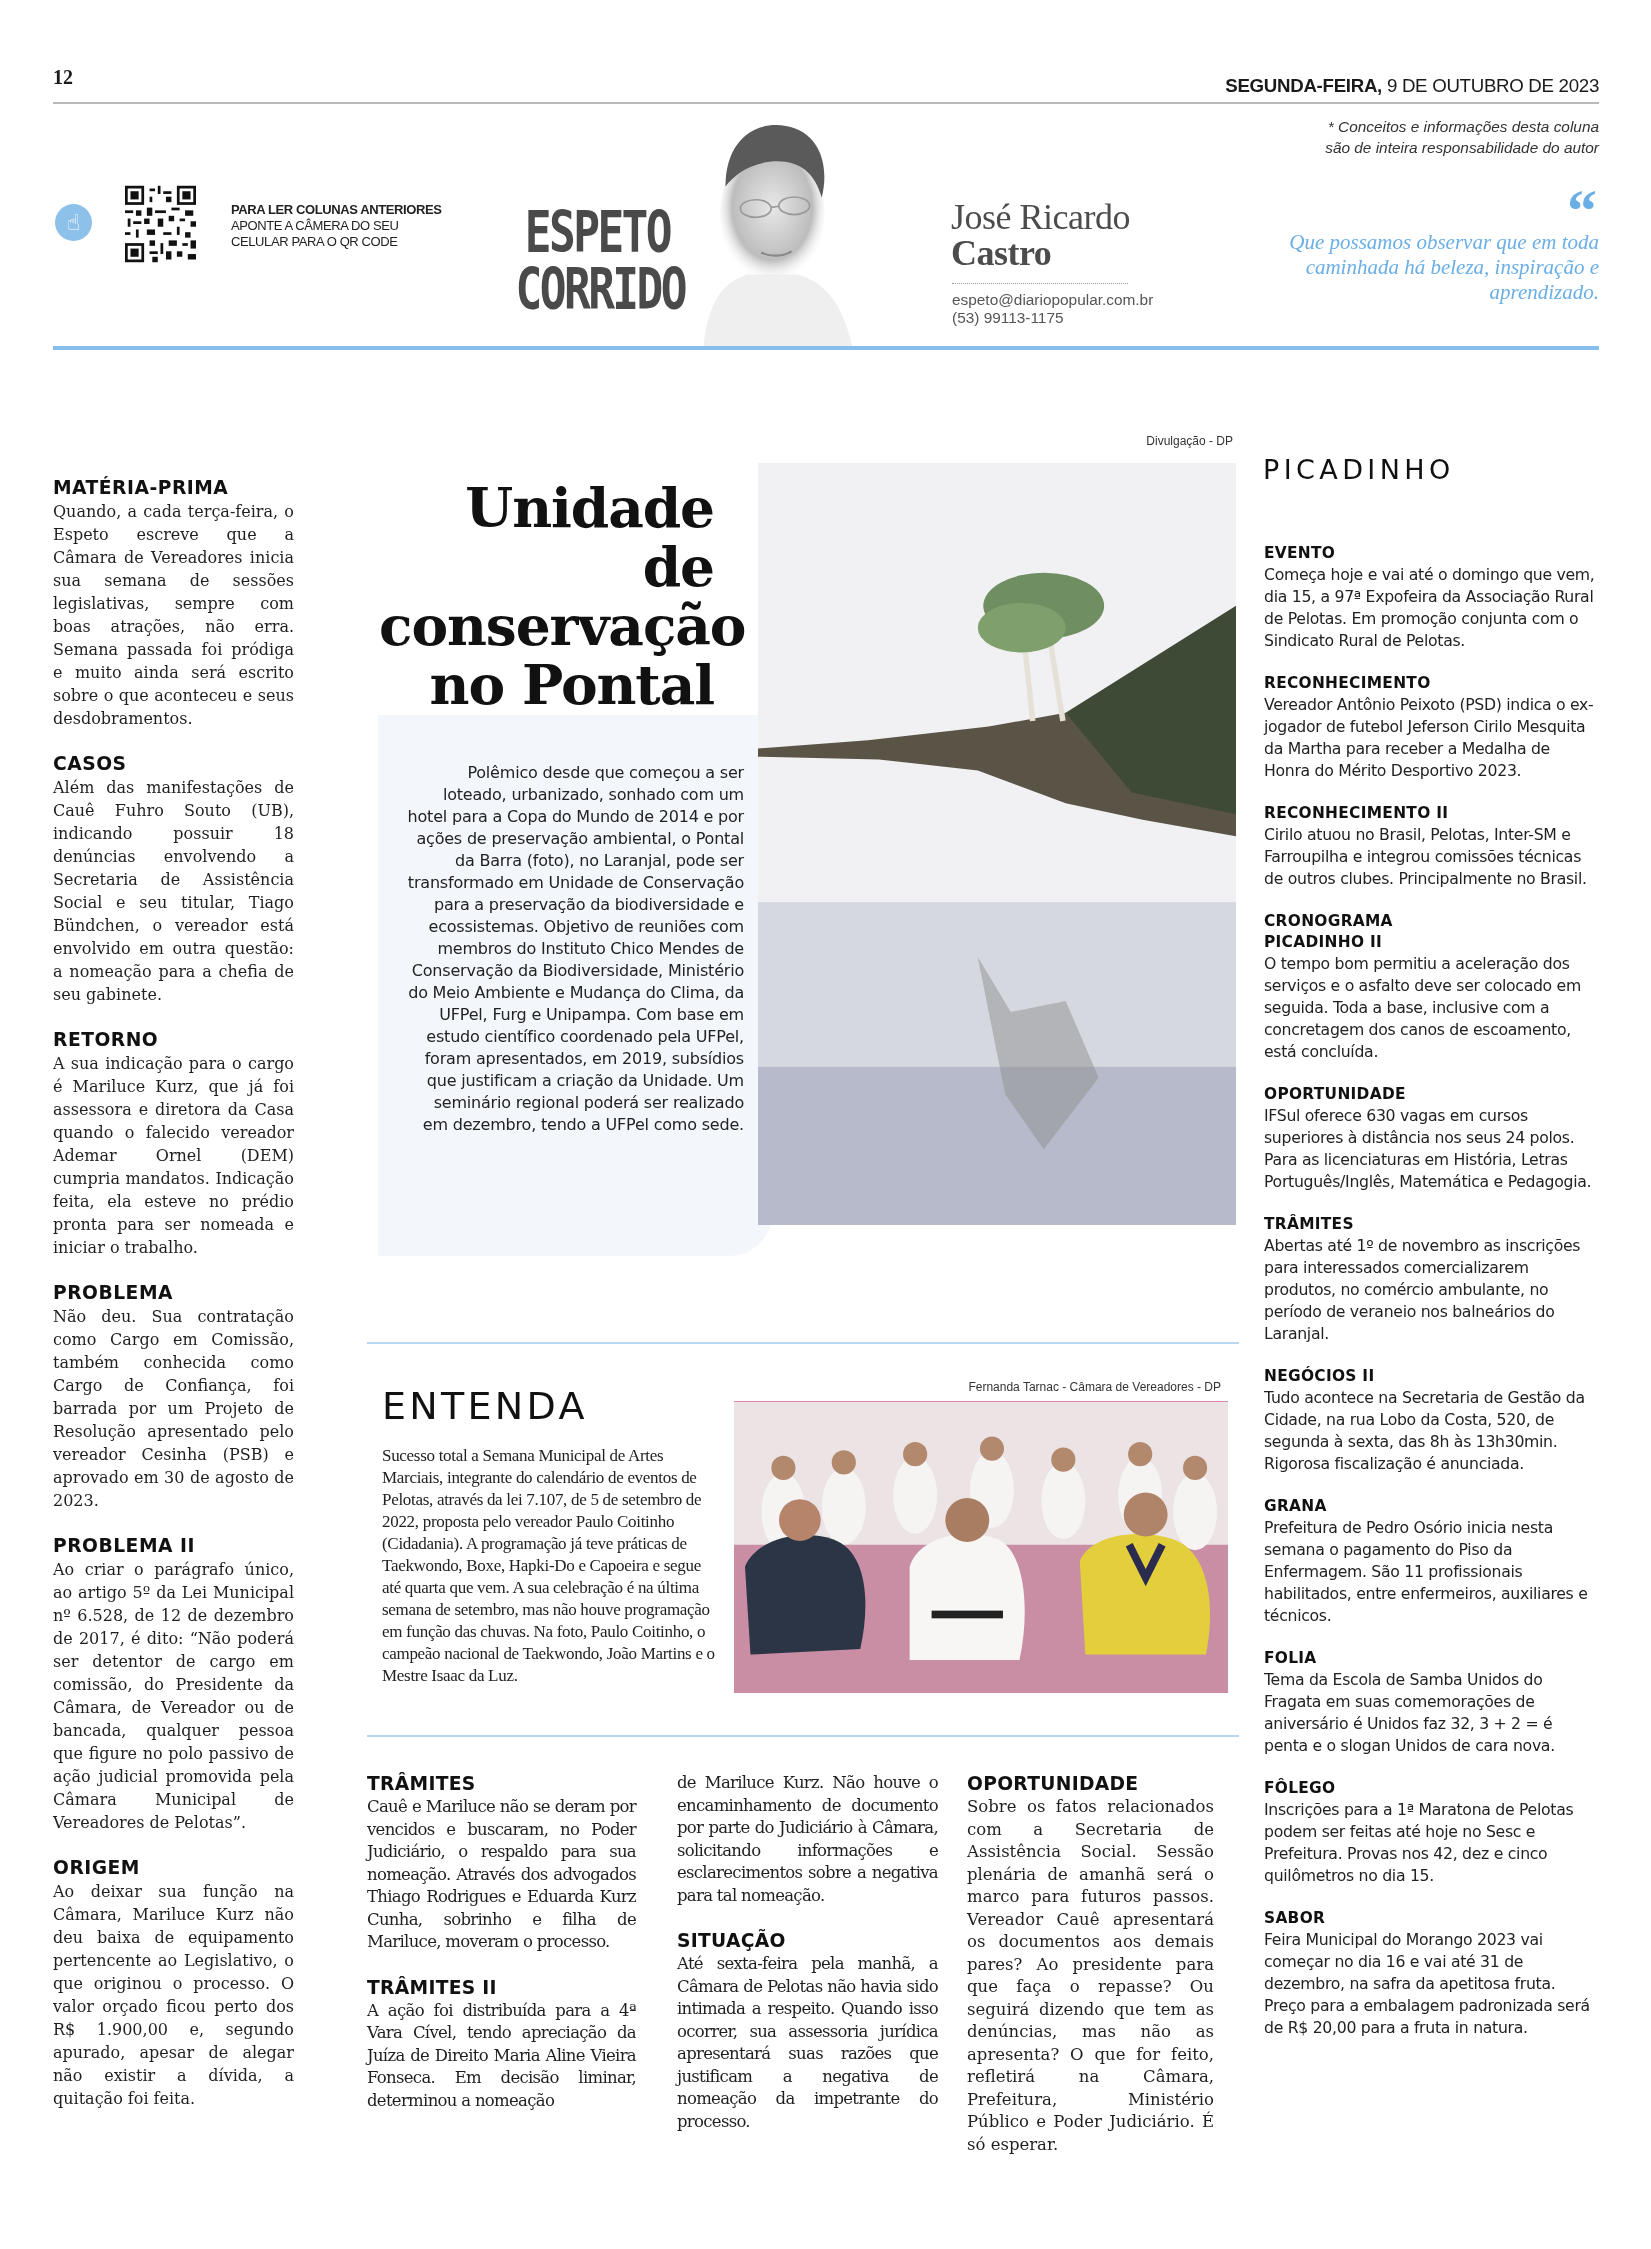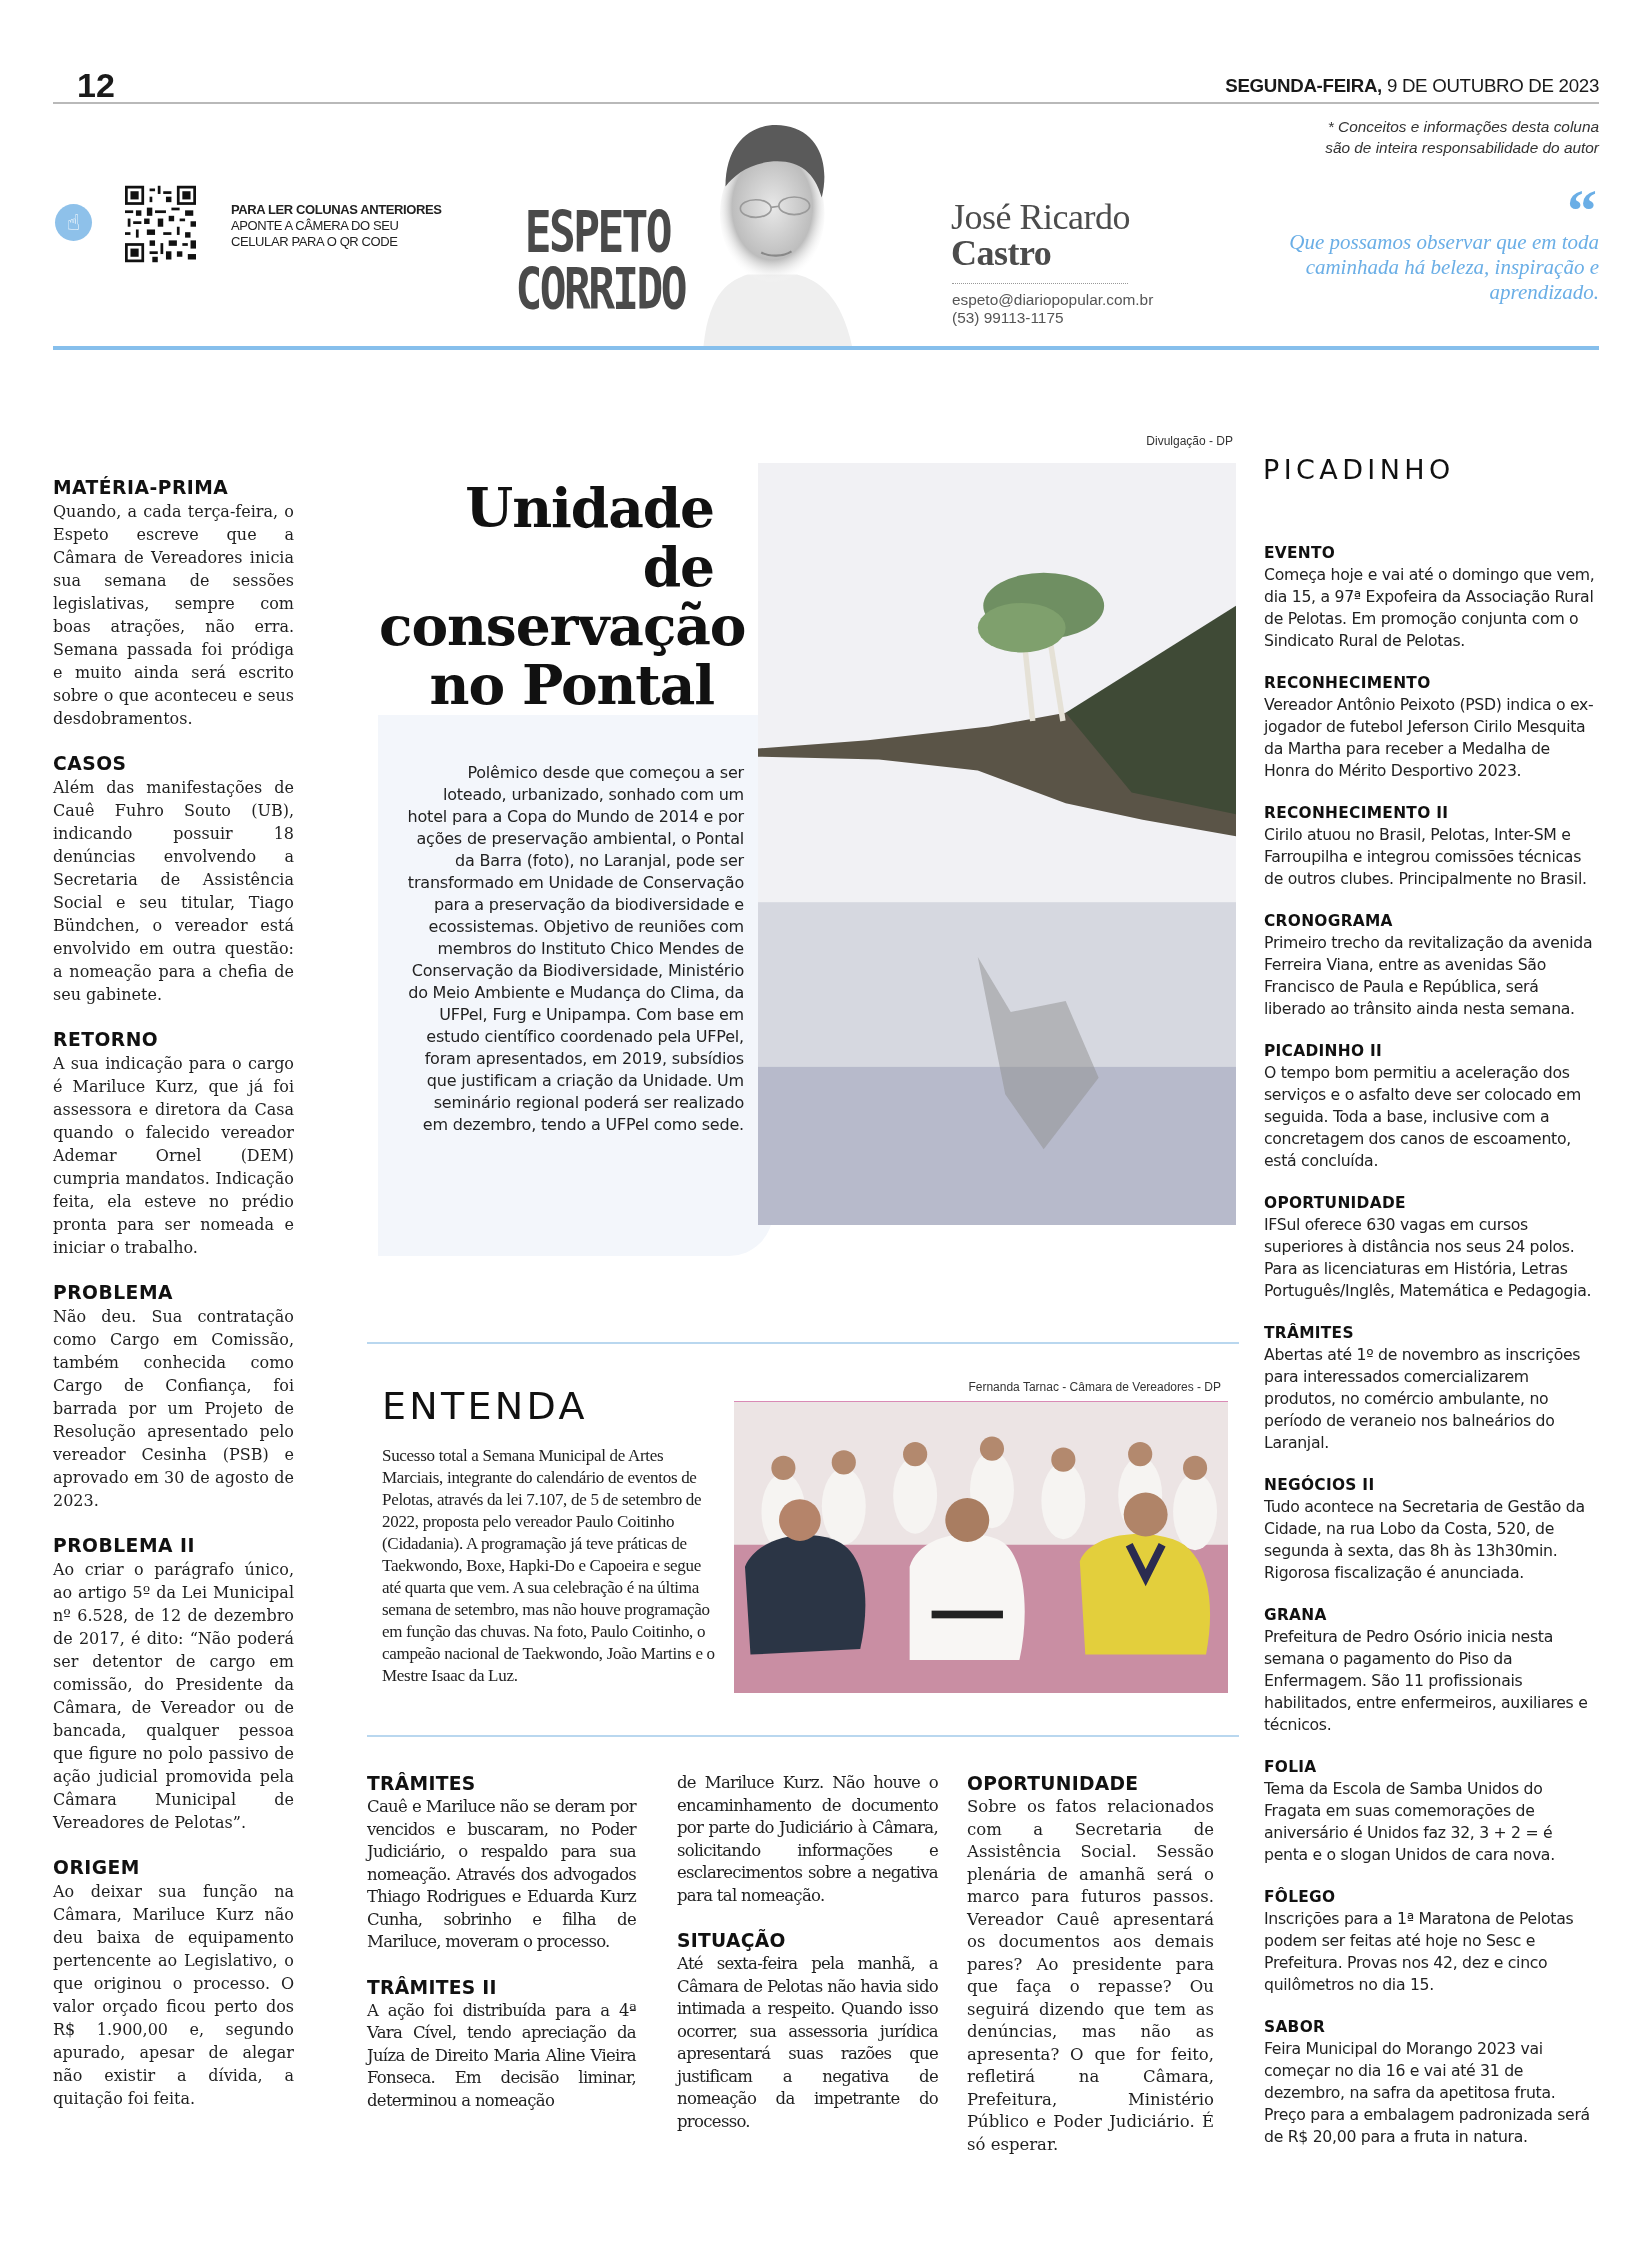--- a/index.html
+++ b/index.html
@@ -1,19 +1,19 @@
 <!DOCTYPE html>
 <html style="font-size:8.8px"><head>
 <meta charset="utf-8">
 <style>
   html, body { margin:0; padding:0; background:#ffffff; }
   body { width:1652px; height:2250px; position:relative; overflow:hidden; color:#1a1a1a; }
   .abs { position:absolute; }
   
-  .page-num { left:53px; top:66px; font-family:Liberation Sans, sans-serif; font-weight:bold; font-size:34px;margin-left:24px; }
+  .page-num { left:53px; top:66px; font-family:Liberation Serif, serif; font-weight:bold; font-size:20px; }
   .date { right:53px; top:75px; font-family:"Liberation Sans", sans-serif; font-size:18.7px; letter-spacing:-0.3px; }
   .date b { font-weight:bold; }
   .rule-top { left:53px; top:102px; width:1546px; height:2.2px; background:#b9b9b9; }
   .disclaimer { right:53px; top:116px; width:385px; text-align:right; font-family:"Liberation Sans", sans-serif; font-style:italic; font-size:15.4px; line-height:21px; color:#333; }
   .hand-icon { left:55px; top:204px; width:37px; height:37px; border-radius:50%; background:#8ec1ea; display:flex; align-items:center; justify-content:center; color:#fff; font-size:22px; font-family:"DejaVu Sans", sans-serif; }
   .qr { left:125px; top:185px; width:71px; height:78px; }
   .qr-text { left:231px; top:202px; font-family:"Liberation Sans", sans-serif; font-size:13px; line-height:16px; letter-spacing:-0.4px; color:#222; }
   .qr-text .t1 { font-weight:bold; }
   .logo { left:472px; top:204px; width:198px; font-family:"DejaVu Sans Mono", monospace; font-weight:bold; font-size:57px; line-height:57px; color:#4a4a4a; text-align:right; letter-spacing:-3.3px; transform:scaleX(0.78); transform-origin:right top; }
   .portrait { left:687px; top:115px; width:165px; height:231px; }
@@ -245,21 +245,20 @@
 
 <div class="abs picadinho-title">PICADINHO</div>
 <div class="abs col-right">
   <h3>EVENTO</h3>
   <p>Começa hoje e vai até o domingo que vem, dia 15, a 97ª Expofeira da Associação Rural de Pelotas. Em promoção conjunta com o Sindicato Rural de Pelotas.</p>
   <h3>RECONHECIMENTO</h3>
   <p>Vereador Antônio Peixoto (PSD) indica o ex-jogador de futebol Jeferson Cirilo Mesquita da Martha para receber a Medalha de Honra do Mérito Desportivo 2023.</p>
   <h3>RECONHECIMENTO II</h3>
   <p>Cirilo atuou no Brasil, Pelotas, Inter-SM e Farroupilha e integrou comissões técnicas de outros clubes. Principalmente no Brasil.</p>
   <h3>CRONOGRAMA</h3>
-  <p>Primeiro trecho da revitalização da avenida Ferreira Viana, entre as avenidas São Francisco de Paula e República, será liberado ao trânsito ainda nesta semana.</p>
   <h3>PICADINHO II</h3>
   <p>O tempo bom permitiu a aceleração dos serviços e o asfalto deve ser colocado em seguida. Toda a base, inclusive com a concretagem dos canos de escoamento, está concluída.</p>
   <h3>OPORTUNIDADE</h3>
   <p>IFSul oferece 630 vagas em cursos superiores à distância nos seus 24 polos. Para as licenciaturas em História, Letras Português/Inglês, Matemática e Pedagogia.</p>
   <h3>TRÂMITES</h3>
   <p>Abertas até 1º de novembro as inscrições para interessados comercializarem produtos, no comércio ambulante, no período de veraneio nos balneários do Laranjal.</p>
   <h3>NEGÓCIOS II</h3>
   <p>Tudo acontece na Secretaria de Gestão da Cidade, na rua Lobo da Costa, 520, de segunda à sexta, das 8h às 13h30min. Rigorosa fiscalização é anunciada.</p>
   <h3>GRANA</h3>
   <p>Prefeitura de Pedro Osório inicia nesta semana o pagamento do Piso da Enfermagem. São 11 profissionais habilitados, entre enfermeiros, auxiliares e técnicos.</p>

